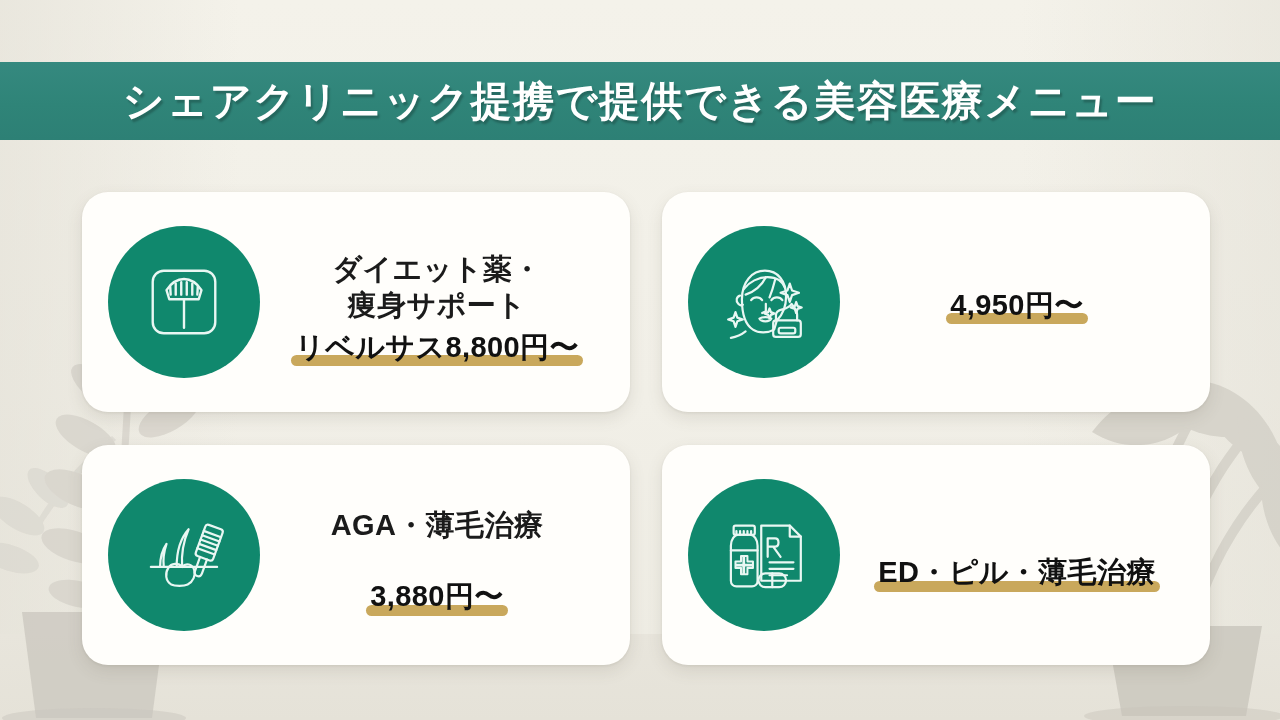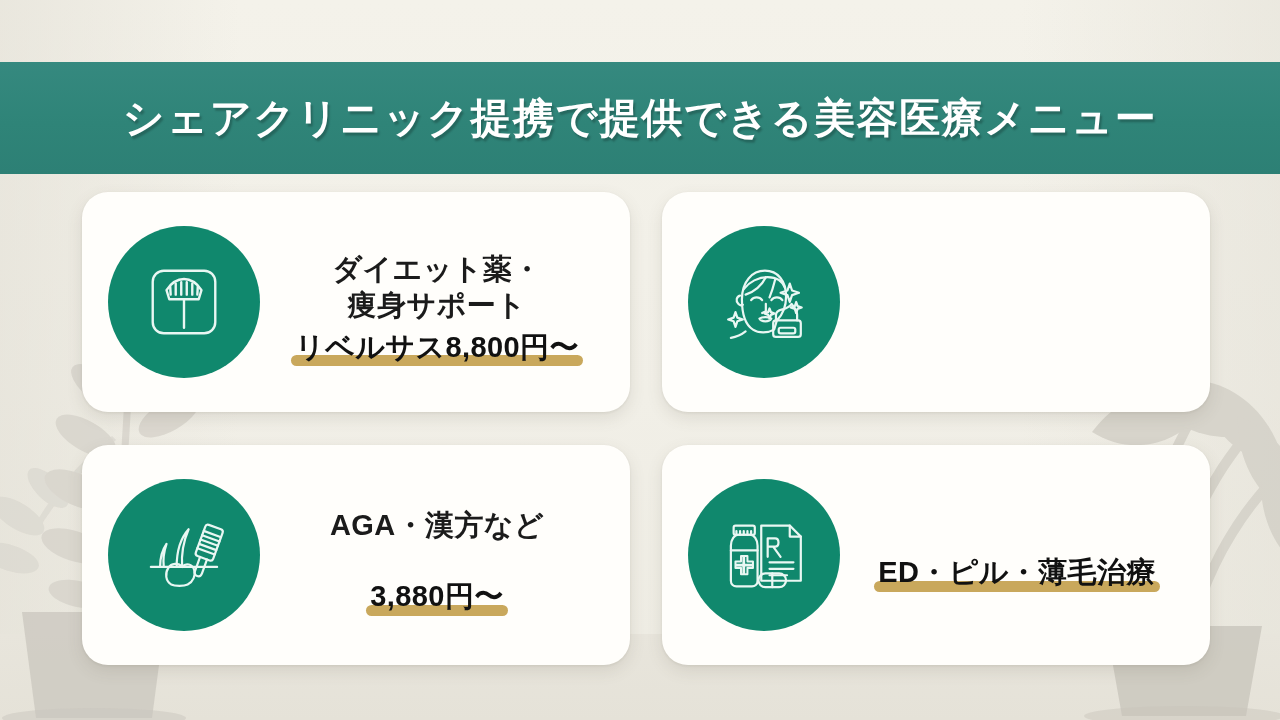--- a/index.html
+++ b/index.html
@@ -51,21 +51,21 @@
   }
   .plant-left  { left: -34px; top: 290px;  width: 265px; height: 430px; }
   .plant-right { right: -40px; top: 330px; width: 290px; height: 390px; }
 
   
   .header-band {
     position: absolute;
     left: 0;
     top: 62px;
     width: 1280px;
-    height: 112px;
+    height: 78px;
     background: linear-gradient(180deg, #35897f 0%, #2f8478 55%, #2d8075 100%);
     display: flex;
     align-items: center;
     justify-content: center;
   }
   .header-title {
     color: #ffffff;
     font-size: 41px;
     font-weight: 700;
     letter-spacing: 1.5px;
@@ -257,39 +257,43 @@
           <rect x="60" y="70" width="30" height="18" rx="3"></rect>
           <rect x="66" y="78" width="18" height="6" rx="2"></rect>
           <path d="M63 70 L63 64 C63 61 66 59 70 58 C74 57 78 55 80 52 C83 56 86 59 86 64 L86 70"></path>
           <path d="M78 30 L80.5 37.5 L88 40 L80.5 42.5 L78 50 L75.5 42.5 L68 40 L75.5 37.5 Z"></path>
           <path d="M85 50 L86.5 54.5 L91 56 L86.5 57.5 L85 62 L83.5 57.5 L79 56 L83.5 54.5 Z"></path>
           <path d="M19 61 L21 67 L27 69 L21 71 L19 77 L17 71 L11 69 L17 67 Z"></path>
           <path d="M56 57 L57.5 61 L61.5 62.5 L57.5 64 L56 68 L54.5 64 L50.5 62.5 L54.5 61 Z"></path>
         </svg>
       </div>
       <div class="card-body">
+        <span class="card-price-wrap">
+          <span class="card-underline"></span>
+          <span class="card-price">4,950円〜</span>
+        </span>
       </div>
     </div>
 
     <div class="card spaced">
       <div class="card-icon">
         <svg viewBox="0 0 100 100" width="92" height="92" fill="none" stroke="#e9f7f3" stroke-width="2.4" stroke-linecap="round" stroke-linejoin="round">
           <path d="M14 63 L86 63"></path>
           <path d="M42 63 C42 44 46 32 55 22 C49 36 47 50 48 63"></path>
           <path d="M36 82 C30 78 29 70 33 64 C36 59 44 58 48 63 C52 58 59 60 61 66 C63 72 60 79 54 82 C50 84 40 84 36 82 Z"></path>
           <path d="M24 63 C24 52 26 45 31 38 C28 47 27 55 28 63"></path>
           <g transform="rotate(20 74 46)">
             <rect x="64" y="18" width="20" height="36" rx="3"></rect>
             <path d="M64 26 L84 26 M64 31 L84 31 M64 36 L84 36 M64 41 L84 41 M64 46 L84 46"></path>
             <path d="M70 54 L70 70 C70 76 78 76 78 70 L78 54"></path>
           </g>
         </svg>
       </div>
       <div class="card-body">
-        <div class="card-title">AGA・漢方など</div>
+        <div class="card-title">AGA・薄毛治療</div>
         <span class="card-price-wrap">
           <span class="card-underline"></span>
           <span class="card-price">3,880円〜</span>
         </span>
       </div>
     </div>
 
     <div class="card spaced">
       <div class="card-icon">
         <svg viewBox="0 0 100 100" width="92" height="92" fill="none" stroke="#e9f7f3" stroke-width="2.4" stroke-linecap="round" stroke-linejoin="round">

